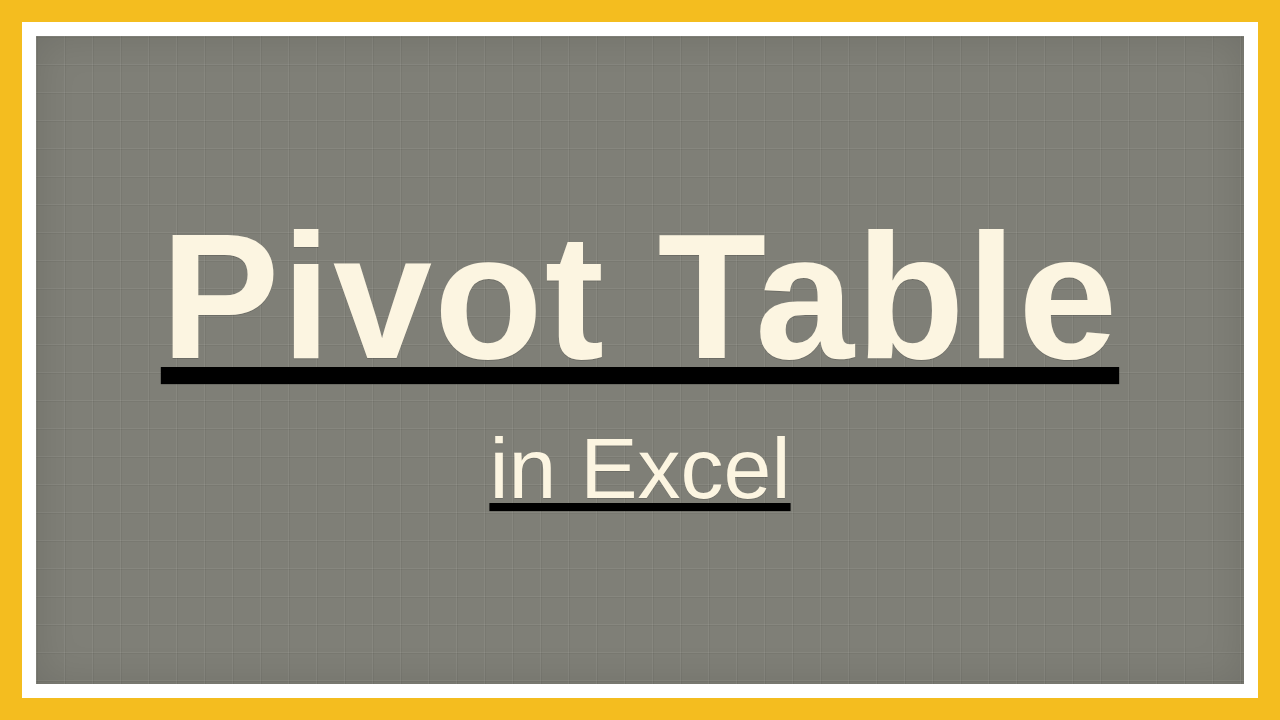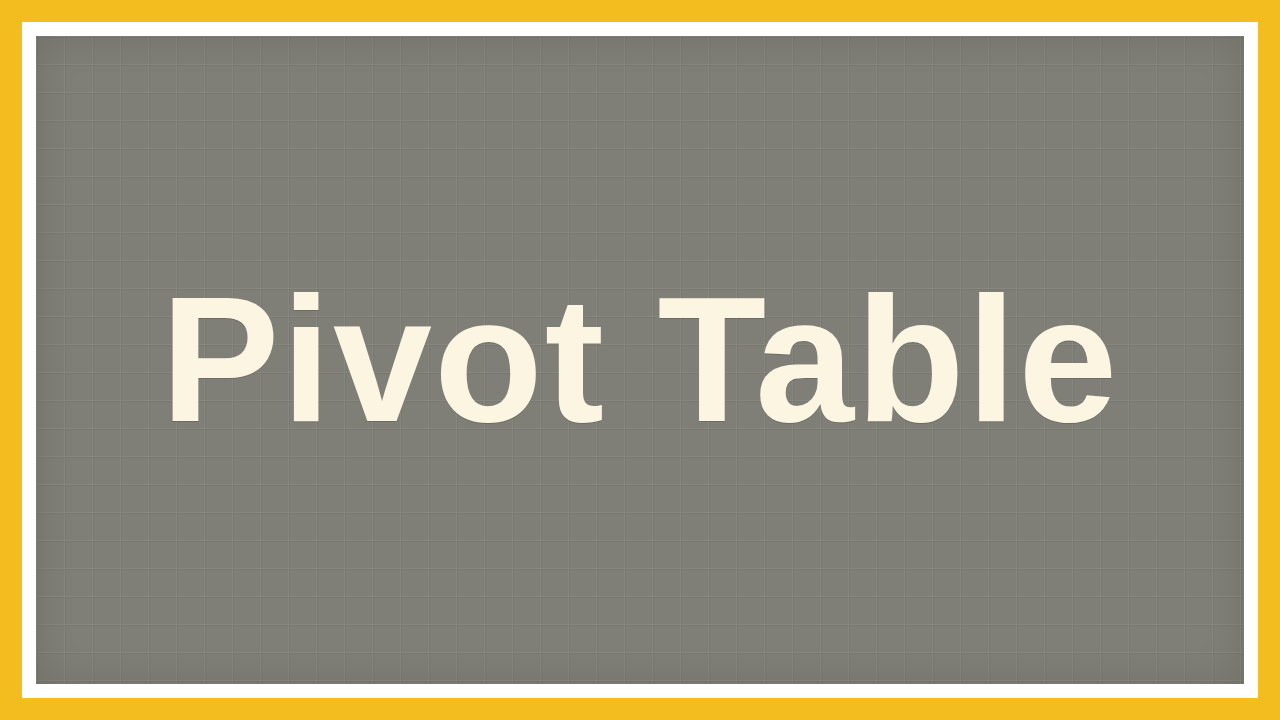--- a/index.html
+++ b/index.html
@@ -17,20 +17,21 @@
       width: 1280px;
       height: 720px;
       background: #f4bd1f;
       padding: 22px;
     }
     .inner-frame {
       width: 100%;
       height: 100%;
       background: #ffffff;
       padding: 14px;
+      text-decoration: underline;
     }
     .board {
       width: 100%;
       height: 100%;
       background-color: #7f7f77;
       background-image:
         linear-gradient(rgba(255,255,255,0.06) 1px, transparent 1px),
         linear-gradient(90deg, rgba(255,255,255,0.06) 1px, transparent 1px),
         linear-gradient(rgba(0,0,0,0.05) 1px, transparent 1px),
         linear-gradient(90deg, rgba(0,0,0,0.05) 1px, transparent 1px);
@@ -62,15 +63,16 @@
       text-shadow: 0 1px 0 rgba(0,0,0,0.12);
     }
   </style>
 </head>
 <body>
 
 <div class="outer-frame">
   <div class="inner-frame">
     <div class="board">
       <div class="title-line">Pivot Table</div>
+      <div class="subtitle">in Excel</div>
     </div>
   </div>
 </div>
 
 </body></html>

